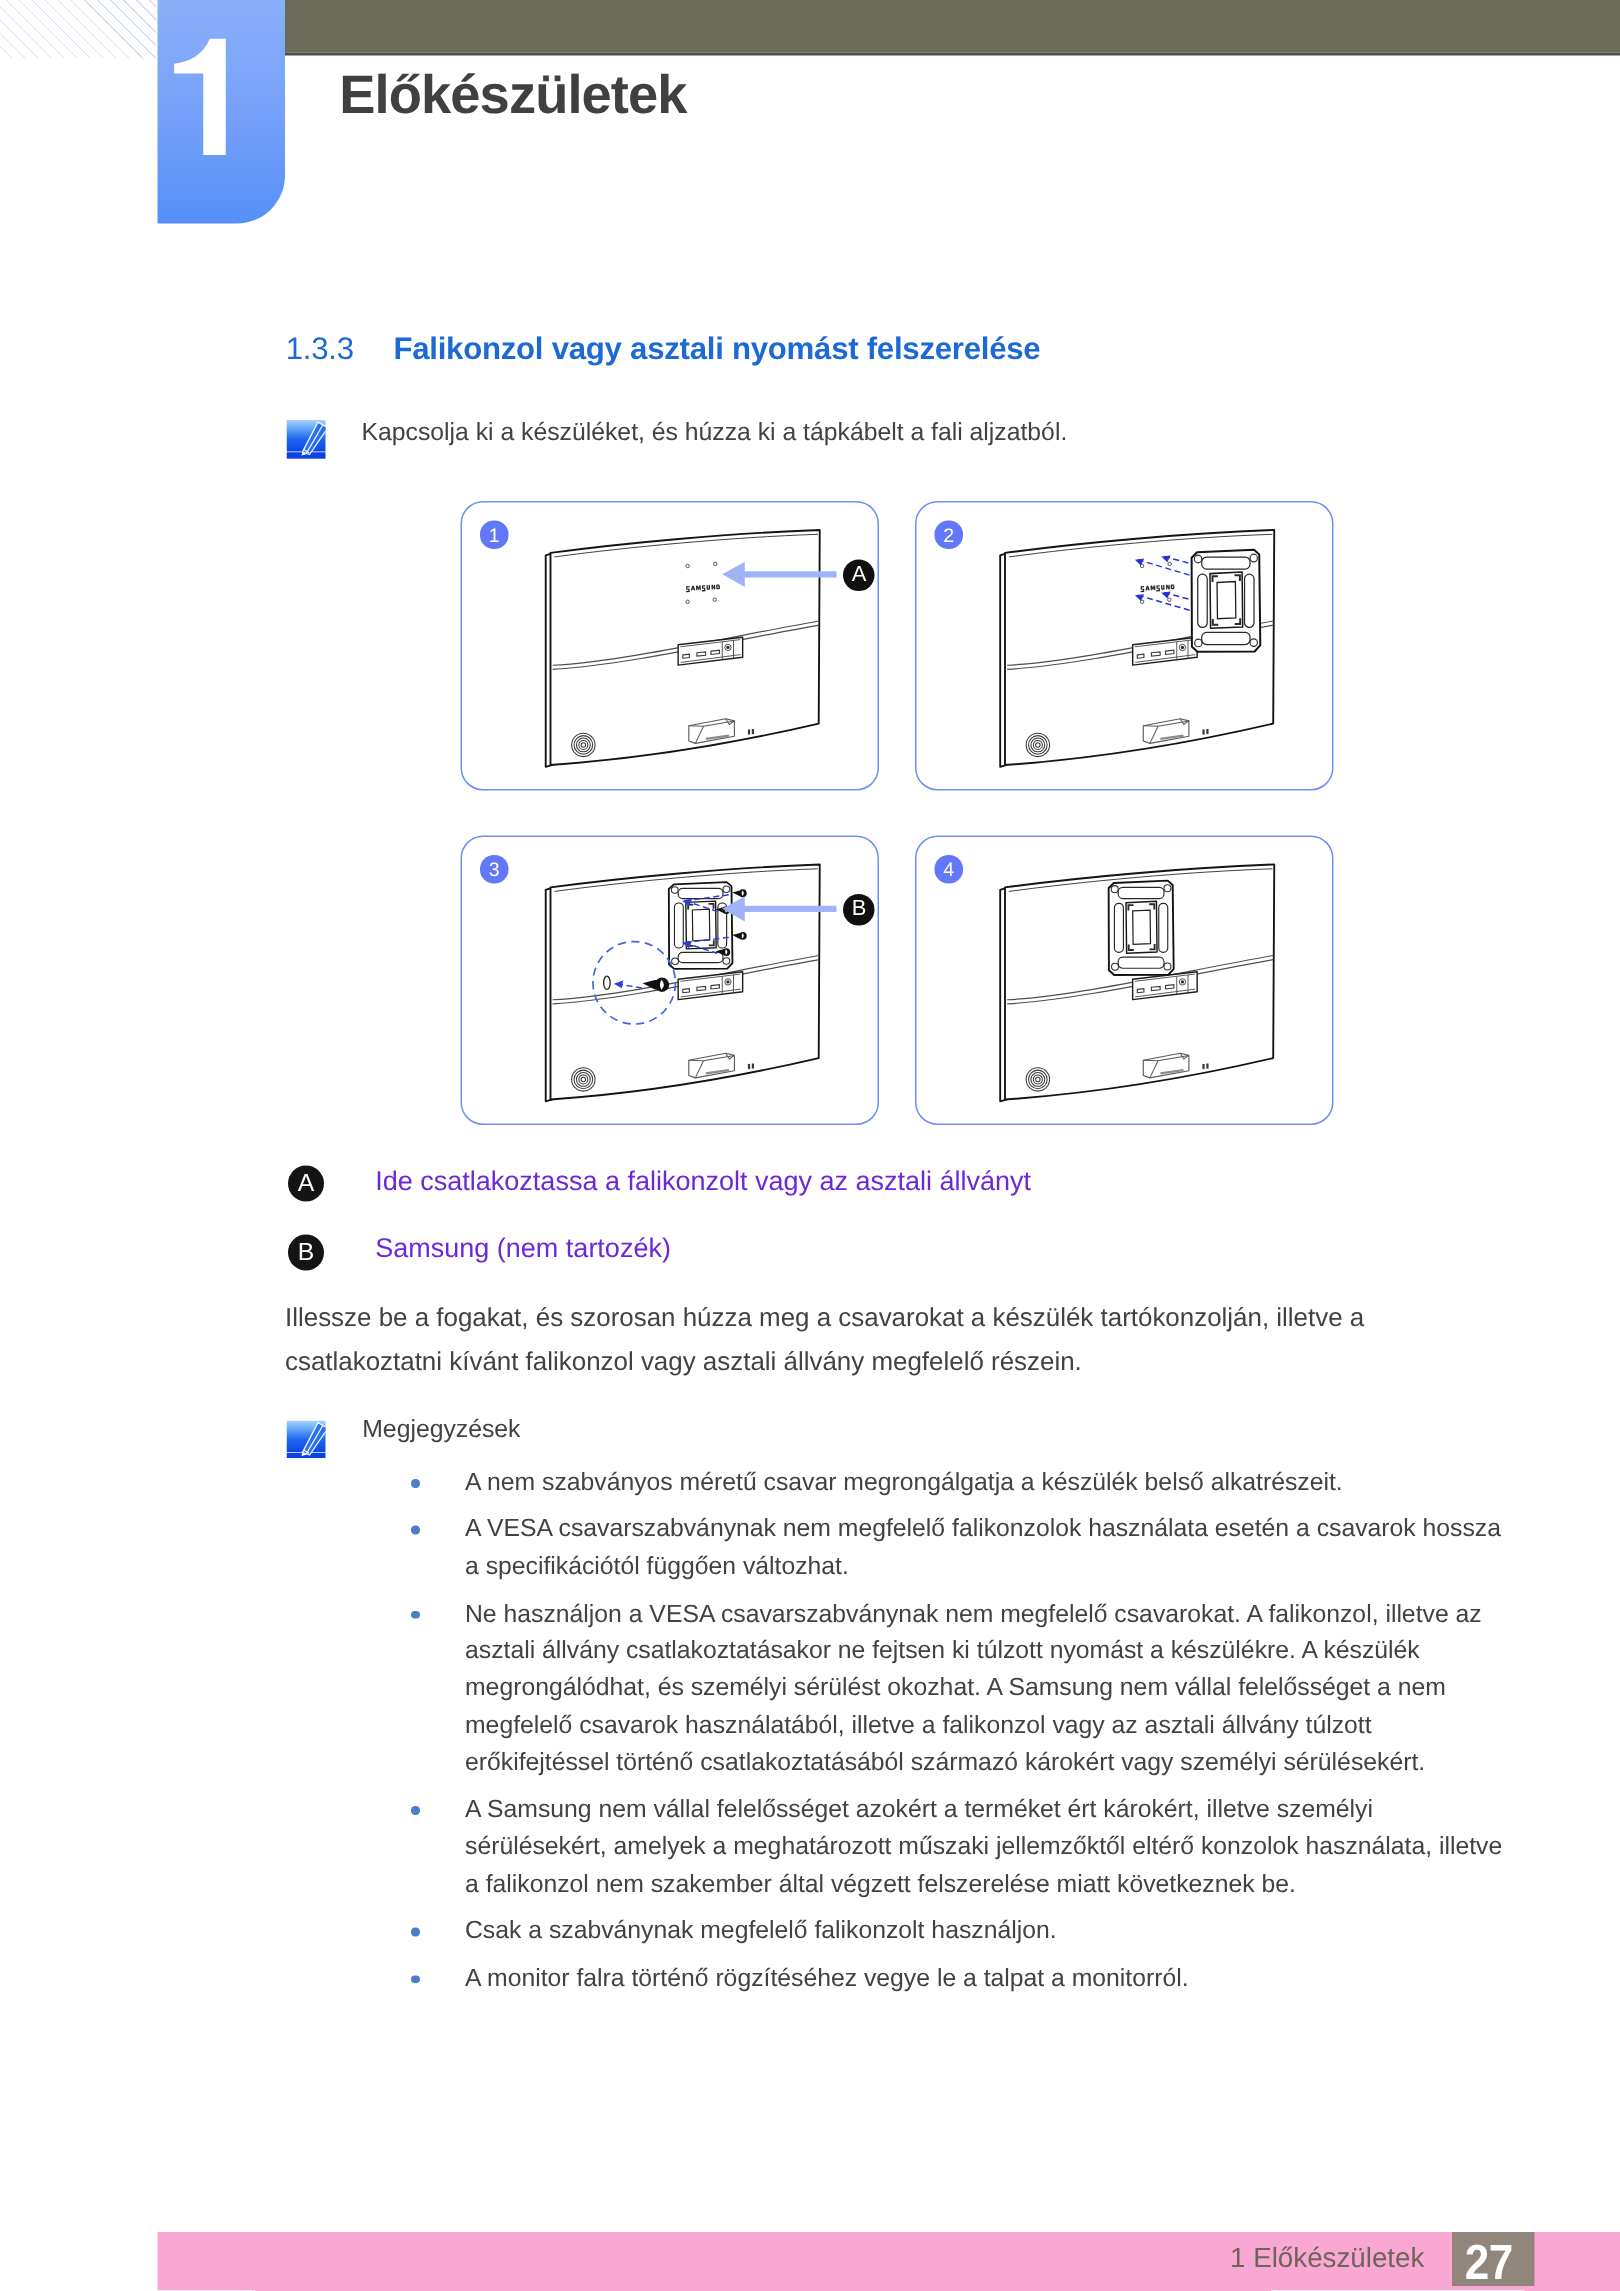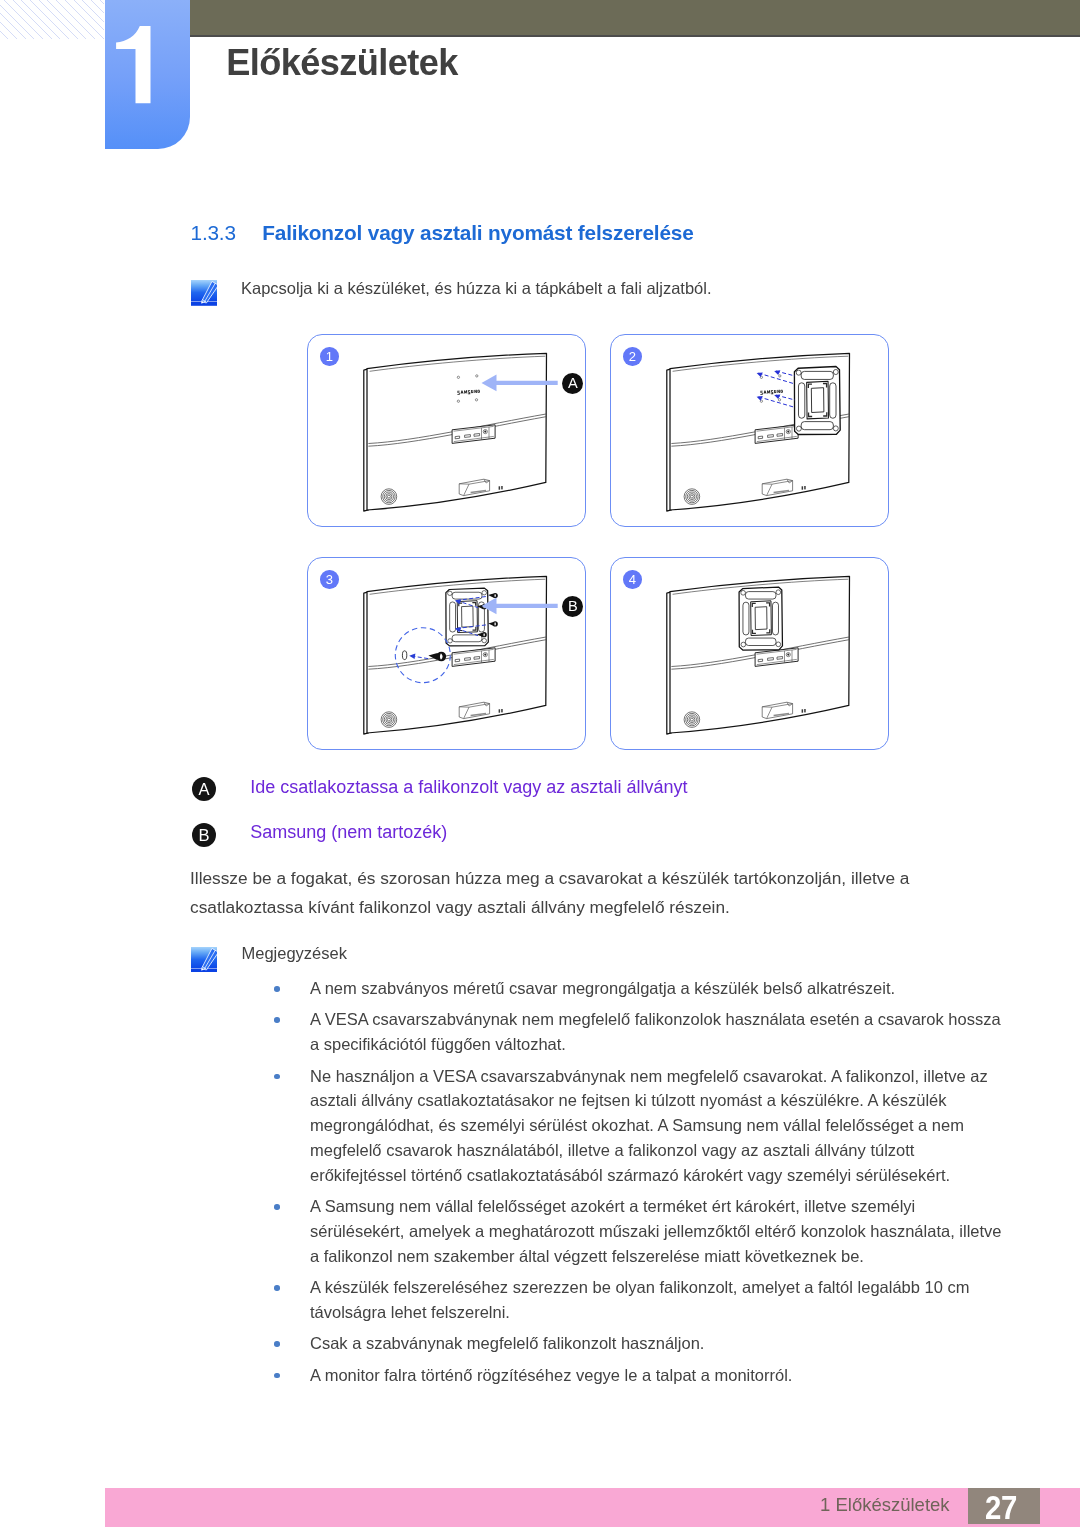--- a/index.html
+++ b/index.html
@@ -51,21 +51,21 @@
   .panel{position:absolute;width:279px;height:193px;border:1.6px solid #6c8ef5;
     border-radius:15px;box-sizing:border-box;}
   .step{position:absolute;left:12.2px;top:12.4px;width:18.5px;height:18.5px;border-radius:50%;
     background:#6278f8;color:#fff;font-size:13px;text-align:center;line-height:19px;}
   .cbadge{position:absolute;width:21.3px;height:21.3px;border-radius:50%;background:#101010;
     color:#fff;font-size:14.6px;text-align:center;line-height:21.6px}
 
   
   .footer{position:absolute;left:105px;top:1488px;width:975px;height:39px;background:#f9a8d4;}
   .footer .lbl{position:absolute;left:715px;top:6.2px;font-size:18.5px;color:#6f6459;}
-  .footer .pg{position:absolute;left:863px;top:0px;width:72px;height:36px;background:#91867c;}
+  .footer .pg{position:absolute;left:863px;top:0px;width:55px;height:36px;background:#91867c;}
   .footer .pg span{display:block;color:#fff;font-size:33px;font-weight:bold;text-align:center;
     line-height:39.2px;letter-spacing:-0.5px;transform:scaleX(0.89) translateX(-3.4px);}
 </style>
 </head>
 <body>
 
 <svg width="0" height="0" style="position:absolute" aria-hidden="true">
  <defs>
 
   <g id="monbody">
@@ -326,21 +326,21 @@
         <use href="#bracket"></use>
       </g>
   </svg>
 </div>
 
 <div class="badge" style="left:192.1px;top:776.9px;">A</div>
 <div class="calltxt" style="left:222.2px;top:773.5px;">Ide csatlakoztassa a falikonzolt vagy az asztali állványt</div>
 <div class="badge" style="left:192.1px;top:822.8px;">B</div>
 <div class="calltxt" style="left:222.2px;top:819.4px;">Samsung (nem tartozék)</div>
 
-<div class="p body1">Illessze be a fogakat, és szorosan húzza meg a csavarokat a készülék tartókonzolján, illetve a csatlakoztassa kívánt falikonzol vagy asztali állvány megfelelő részein.</div>
+<div class="p body1">Illessze be a fogakat, és szorosan húzza meg a csavarokat a készülék tartókonzolján, illetve a csatlakoztatni kívánt falikonzol vagy asztali állvány megfelelő részein.</div>
 
 <svg class="noteicon" style="left:190.8px;top:946.5px;" viewBox="0 0 26.4 25.8">
   <defs>
     <linearGradient id="ng2" x1="0" y1="0" x2="0" y2="1">
       <stop offset="0" stop-color="#a6d4fc"></stop>
         <stop offset="0.26" stop-color="#64a8f6"></stop>
       <stop offset="0.60" stop-color="#1f66ef"></stop>
         <stop offset="1" stop-color="#0c47e7"></stop>
     </linearGradient>
     <clipPath id="icb2">
@@ -359,21 +359,20 @@
     </g>
     <path d="M10.6 21.4 L13.4 22.8 L10.0 23.6 Z" fill="#ffffff"></path>
   </g>
 </svg>
 <div class="p notes-title">Megjegyzések</div>
 <div class="bullets">
     <div class="bullet">A nem szabványos méretű csavar megrongálgatja a készülék belső alkatrészeit.</div>
     <div class="bullet">A VESA csavarszabványnak nem megfelelő falikonzolok használata esetén a csavarok hossza a specifikációtól függően változhat.</div>
     <div class="bullet">Ne használjon a VESA csavarszabványnak nem megfelelő csavarokat. A falikonzol, illetve az asztali állvány csatlakoztatásakor ne fejtsen ki túlzott nyomást a készülékre. A készülék megrongálódhat, és személyi sérülést okozhat. A Samsung nem vállal felelősséget a nem megfelelő csavarok használatából, illetve a falikonzol vagy az asztali állvány túlzott erőkifejtéssel történő csatlakoztatásából származó károkért vagy személyi sérülésekért.</div>
     <div class="bullet">A Samsung nem vállal felelősséget azokért a terméket ért károkért, illetve személyi sérülésekért, amelyek a meghatározott műszaki jellemzőktől eltérő konzolok használata, illetve a falikonzol nem szakember által végzett felszerelése miatt következnek be.</div>
-    <div class="bullet">A készülék felszereléséhez szerezzen be olyan falikonzolt, amelyet a faltól legalább 10 cm távolságra lehet felszerelni.</div>
     <div class="bullet">Csak a szabványnak megfelelő falikonzolt használjon.</div>
     <div class="bullet">A monitor falra történő rögzítéséhez vegye le a talpat a monitorról.</div>
   </div>
 
 <div class="footer">
   <div class="lbl">1 Előkészületek</div>
   <div class="pg">
       <span>27</span>
     </div>
 </div>

